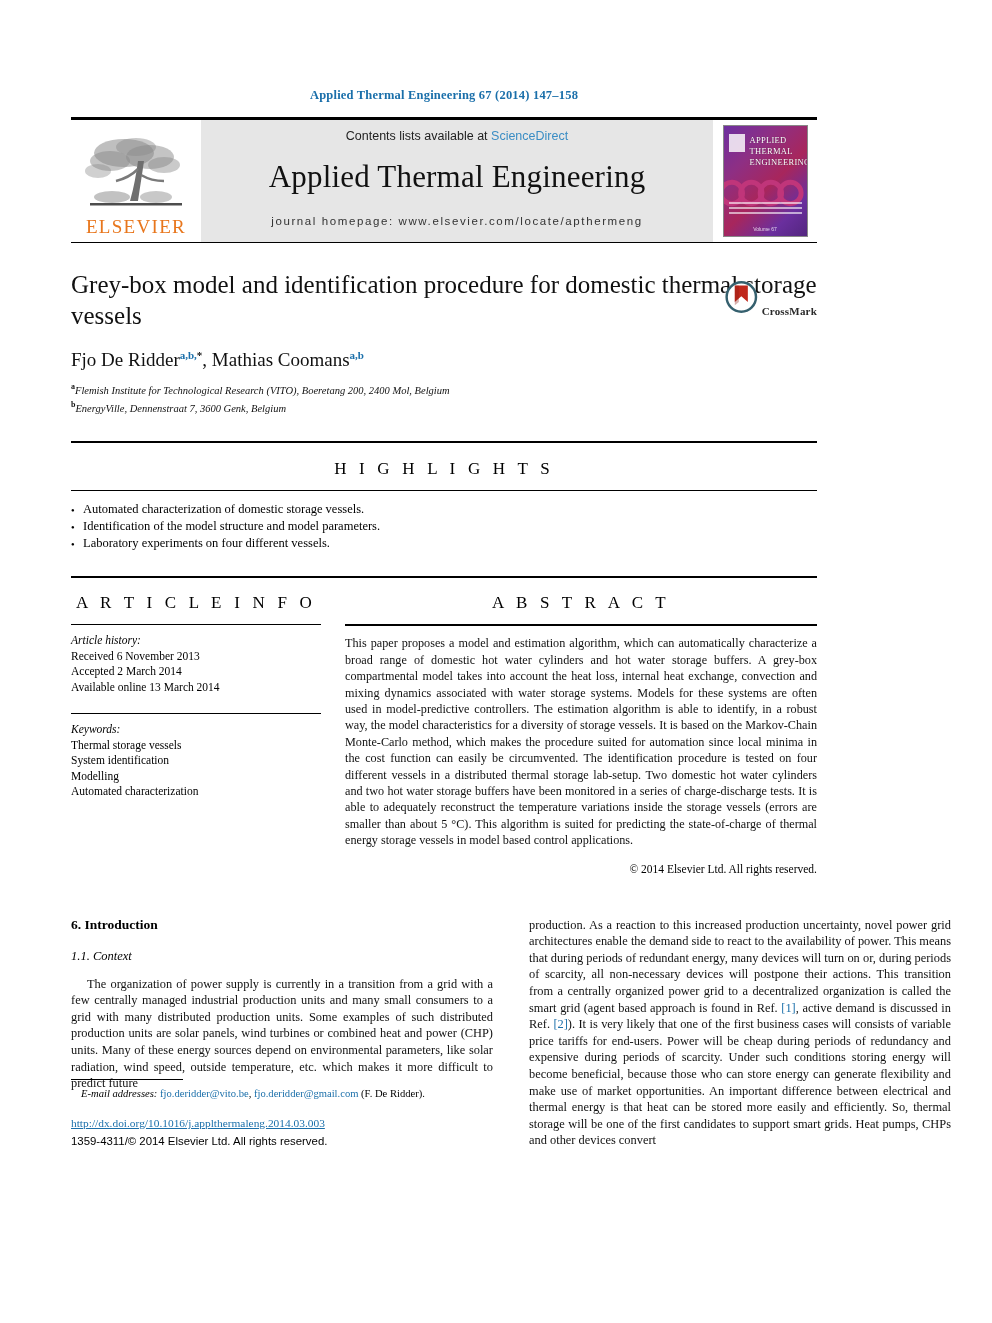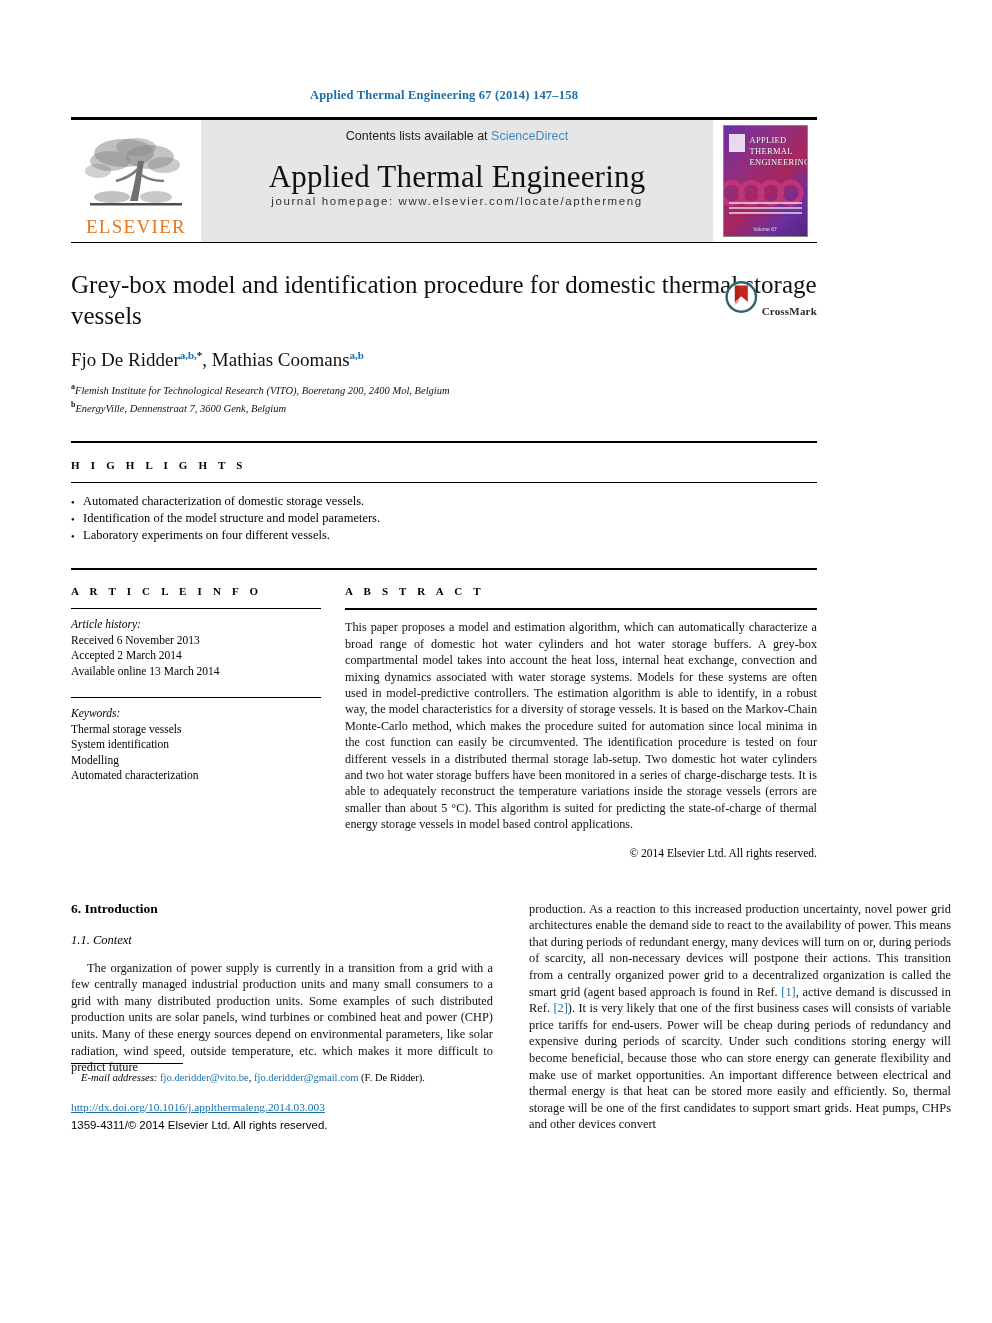--- a/index.html
+++ b/index.html
@@ -80,20 +80,21 @@
     font-size: 31px;
     color: #111;
     margin-top: 16px;
     letter-spacing: 0.2px;
   }
   .homepage-line {
     font-family: "Liberation Sans", sans-serif;
     font-size: 11.5px;
     color: #333;
     letter-spacing: 1.6px;
+    margin-top: 20px;
   }
   .mast-cover {
     width: 104px;
     flex: 0 0 104px;
     display: flex;
     align-items: center;
     justify-content: center;
   }
   .cover-img {
     width: 85px;
@@ -185,24 +186,25 @@
   }
   .affil sup { font-style: normal; font-weight: bold; font-size: 8px; }
 
   
   .rule-strong { margin: 0 55px; border-top: 2px solid #000; }
 
   
   .hl-wrap { margin: 0 55px; padding-top: 16px; }
   .sec-head {
     font-family: "Liberation Serif", serif;
-    font-weight: bold;
-    font-size: 11px;
+    font-weight: normal;
+    font-size: 17px;
     letter-spacing: 4.2px;
     margin-bottom: 11px;
+    text-align: center;
   }
   .hl-rule { border-top: 1px solid #000; margin-bottom: 10px; }
   .hl-list { margin: 0; padding: 0; list-style: none; }
   .hl-list li {
     font-family: "Liberation Serif", serif;
     font-size: 12.5px;
     line-height: 17px;
     padding-left: 12px;
     position: relative;
   }

